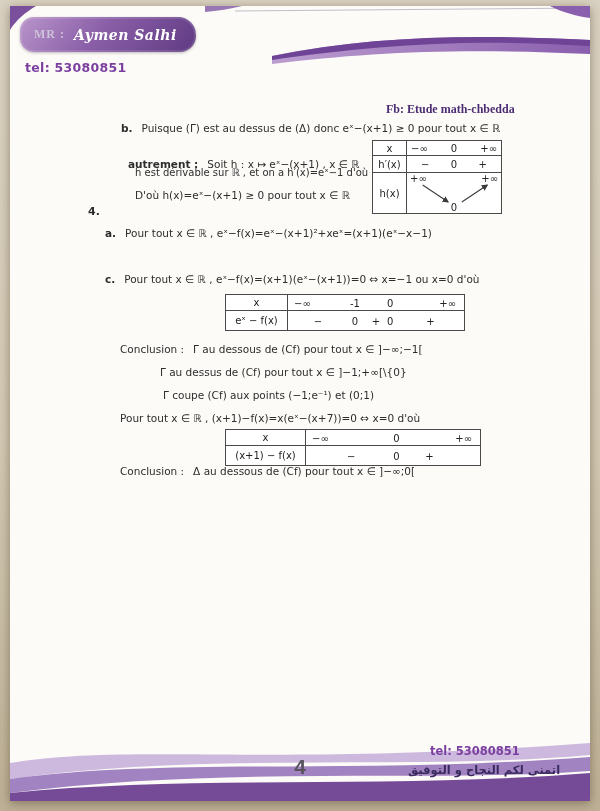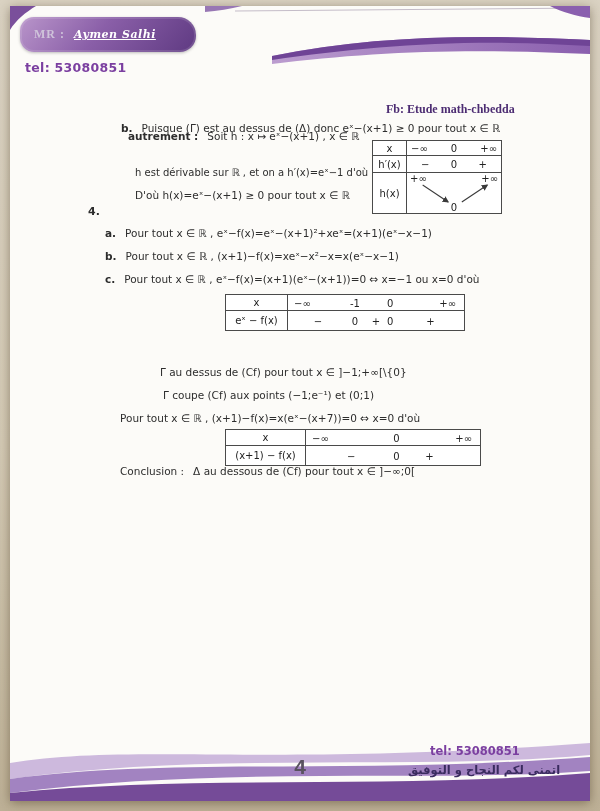--- a/index.html
+++ b/index.html
@@ -16,21 +16,21 @@
   .hdr-deco { position:absolute; top:0; left:0; }
 
   .badge { position:absolute; left:10px; top:11px; width:176px; height:35px;
            border-radius:14px 18px 16px 14px;
            background:linear-gradient(130deg,#b995ca 0%, #8a5fa8 45%, #5f3a82 100%);
            display:flex; align-items:center; gap:9px; padding-left:14px;
            box-shadow:inset 0 0 0 2px rgba(255,255,255,.12), 0 1px 3px rgba(0,0,0,.25); }
   .badge .mr { font-family:"Liberation Serif", serif; font-size:12px; font-weight:bold;
                color:#cfc3da; letter-spacing:1px; }
   .badge .name { font-family:"DejaVu Serif", serif; font-style:italic; font-weight:bold;
-                 font-size:11px; color:#ffffff; letter-spacing:.5px;text-decoration:underline; }
+                 font-size:14px; color:#ffffff; letter-spacing:.5px; }
 
   .hdr-tel { position:absolute; left:15px; top:54px; color:#7b3fa0; font-weight:bold;
              font-size:12.5px; letter-spacing:.3px; }
   .hdr-fb  { position:absolute; left:376px; top:48px; color:#4c2c72; font-weight:bold;
              font-family:"Liberation Serif", serif; font-size:12px;margin-top:48px; }
 
   
   .content { position:absolute; inset:0; }
   .line { position:absolute; font-size:10.5px; color:#2d2d2d; white-space:nowrap; }
   .line .lbl { font-weight:bold; margin-right:9px; }
@@ -109,21 +109,21 @@
     </div>
     <div class="hdr-tel">tel: 53080851</div>
     <div class="hdr-fb">Fb: Etude math-chbedda</div>
 
     <main class="content">
 
       <div class="line" style="left:111px; top:116px;">
         <span class="lbl">b.</span><span>Puisque (Γ) est au dessus de (Δ) donc eˣ−(x+1) ≥ 0 pour tout x ∈ ℝ</span>
       </div>
 
-      <div class="line" style="left:118px; top:124px;">
+      <div class="line" style="left:118px; top:152px;">
         <span class="lbl">autrement :</span><span>Soit h : x ↦ eˣ−(x+1) , x ∈ ℝ</span>
       </div>
 
       <div class="line fs10" style="left:125px; top:161px;">h est dérivable sur ℝ , et on a h′(x)=eˣ−1 d'où</div>
 
       <div class="line" style="left:125px; top:183px;">D'où h(x)=eˣ−(x+1) ≥ 0 pour tout x ∈ ℝ</div>
 
       <div class="h-table">
         <div class="ht-row r1">
           <div class="ht-label">x</div>
@@ -159,23 +159,20 @@
           </div>
         </div>
       </div>
 
       <div class="line q4" style="left:78px; top:199px;">4.</div>
 
       <div class="line" style="left:95px; top:221px;">
         <span class="lbl">a.</span><span>Pour tout x ∈ ℝ , eˣ−f(x)=eˣ−(x+1)²+xeˣ=(x+1)(eˣ−x−1)</span>
       </div>
 
-      <div class="line" style="left:95px; top:244px;">
-        <span class="lbl">b.</span><span>Pour tout x ∈ ℝ , (x+1)−f(x)=xeˣ−x²−x=x(eˣ−x−1)</span>
-      </div>
 
       <div class="line" style="left:95px; top:267px;">
         <span class="lbl">c.</span><span>Pour tout x ∈ ℝ , eˣ−f(x)=(x+1)(eˣ−(x+1))=0 ⇔ x=−1 ou x=0 d'où</span>
       </div>
 
       <div class="sign-table st1">
         <div class="st-row st-head hrow">
           <div class="st-label">x</div>
           <div class="st-vals">
             <span class="vl">−∞</span>
@@ -189,20 +186,23 @@
           <div class="st-vals">
             <span class="vp" style="left:17%;">−</span>
             <span class="vp" style="left:38%;">0</span>
             <span class="vp" style="left:50%;">+</span>
             <span class="vp" style="left:58%;">0</span>
             <span class="vp" style="left:81%;">+</span>
           </div>
         </div>
       </div>
 
+      <div class="line" style="left:110px; top:337px;">
+        <span class="lbl" style="font-weight:normal;">Conclusion :</span><span>Γ au dessous de (Cf) pour tout x ∈ ]−∞;−1[</span>
+      </div>
 
       <div class="line" style="left:150px; top:360px;">Γ au dessus de (Cf) pour tout x ∈ ]−1;+∞[\{0}</div>
 
       <div class="line" style="left:153px; top:383px;">Γ coupe (Cf) aux points (−1;e⁻¹) et (0;1)</div>
 
       <div class="line" style="left:110px; top:406px;">Pour tout x ∈ ℝ , (x+1)−f(x)=x(eˣ−(x+7))=0 ⇔ x=0 d'où</div>
 
       <div class="sign-table st2">
         <div class="st-row st-head hrow">
           <div class="st-label">x</div>

